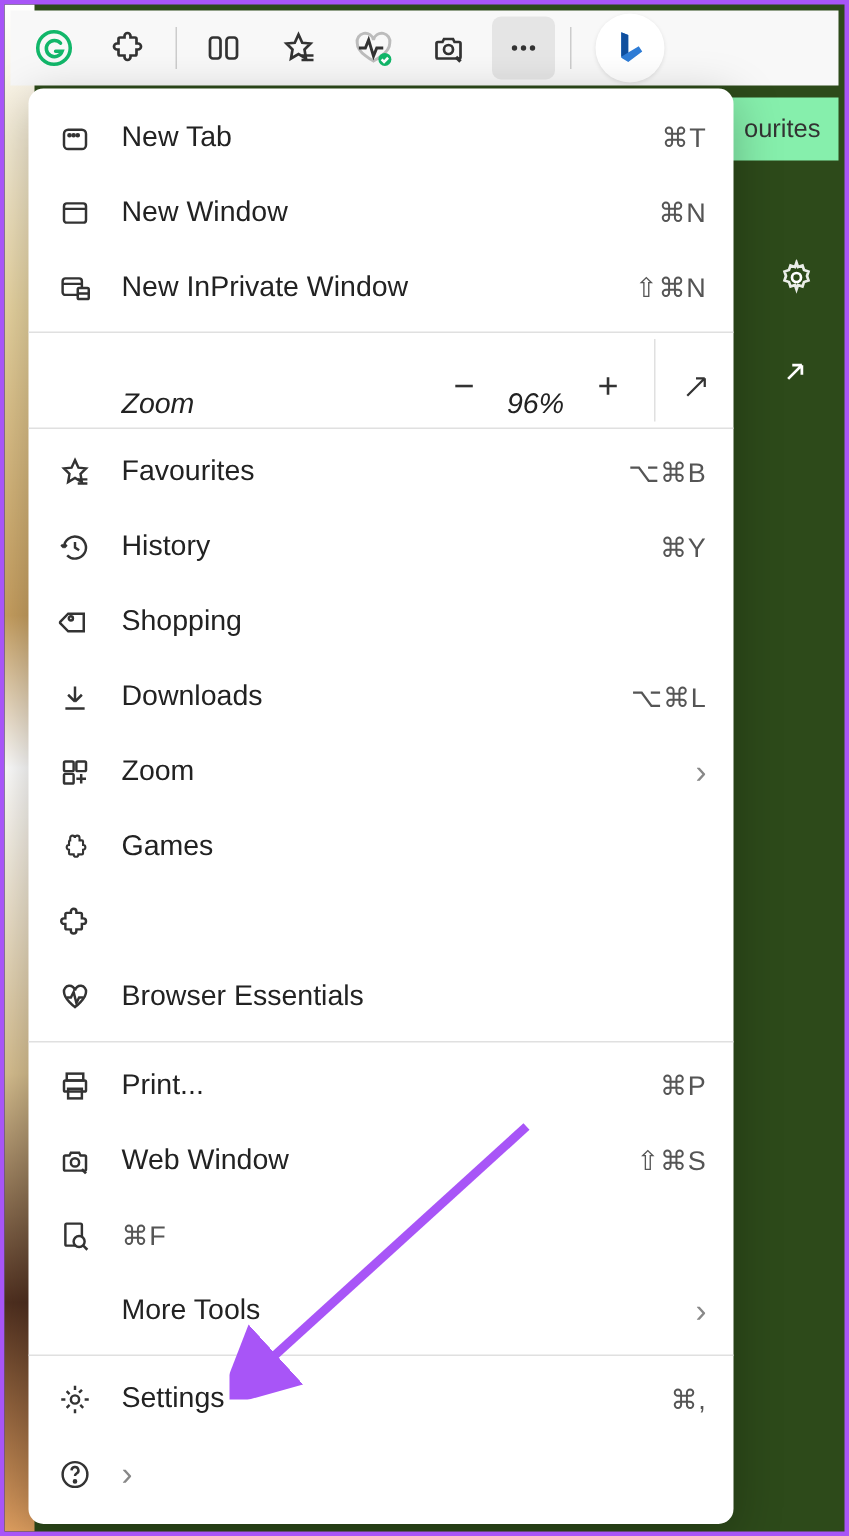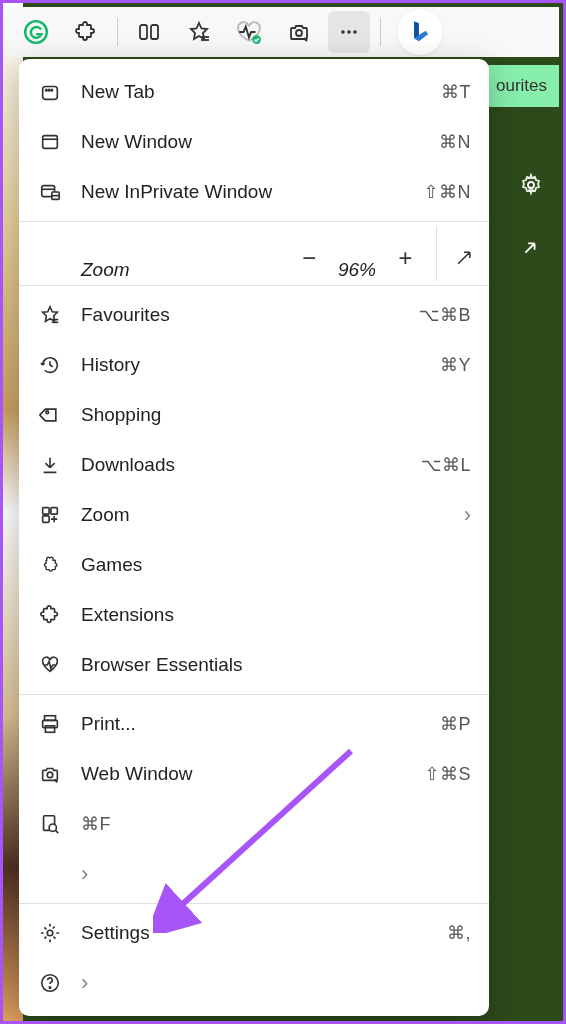--- a/index.html
+++ b/index.html
@@ -364,21 +364,20 @@
     </span>
     <span class="mi-label">Games</span>
   </div>
 
   <div class="menu-item">
     <span class="mi-icon">
       <svg width="22" height="22" viewBox="0 0 24 24" fill="none" stroke="#333" stroke-width="1.8">
           <path d="M9 4a2 2 0 1 1 4 0v1h3a1 1 0 0 1 1 1v3h1a2 2 0 1 1 0 4h-1v3a1 1 0 0 1-1 1h-3v1a2 2 0 1 1-4 0v-1H6a1 1 0 0 1-1-1v-3H4a2 2 0 1 1 0-4h1V6a1 1 0 0 1 1-1h3z"></path>
         </svg>
     </span>
-    <span class="mi-label">Extensions</span>
   </div>
 
   <div class="menu-item">
     <span class="mi-icon">
       <svg width="22" height="22" viewBox="0 0 24 24" fill="none" stroke="#333" stroke-width="1.8">
           <path d="M4 8a4 4 0 0 1 8-1 4 4 0 0 1 8 1c0 5-8 11-8 11S4 13 4 8z"></path>
           <path d="M6 12h3l2-4 2 8 2-4h3"></path>
         </svg>
     </span>
     <span class="mi-label">Browser Essentials</span>
@@ -416,20 +415,21 @@
           <rect x="5" y="3" width="12" height="16" rx="1"></rect>
           <circle cx="15" cy="16" r="4" fill="#fff"></circle>
           <path d="M18 19l3 3"></path>
         </svg>
     </span>
     <span class="mi-shortcut">⌘F</span>
   </div>
 
   <div class="menu-item">
     <span class="mi-icon blank"></span>
+    <span class="mi-label">More Tools</span>
     <span class="mi-chevron">›</span>
   </div>
 
   <div class="menu-sep"></div>
 
   <div class="menu-item">
     <span class="mi-icon">
       <svg width="22" height="22" viewBox="0 0 24 24" fill="none" stroke="#333" stroke-width="1.8">
           <circle cx="12" cy="12" r="3"></circle>
           <path d="M12 2v3m0 14v3m10-10h-3M5 12H2m15.07-7.07l-2.12 2.12M8.05 15.95l-2.12 2.12m12.02 0l-2.12-2.12M8.05 8.05L5.93 5.93"></path>

